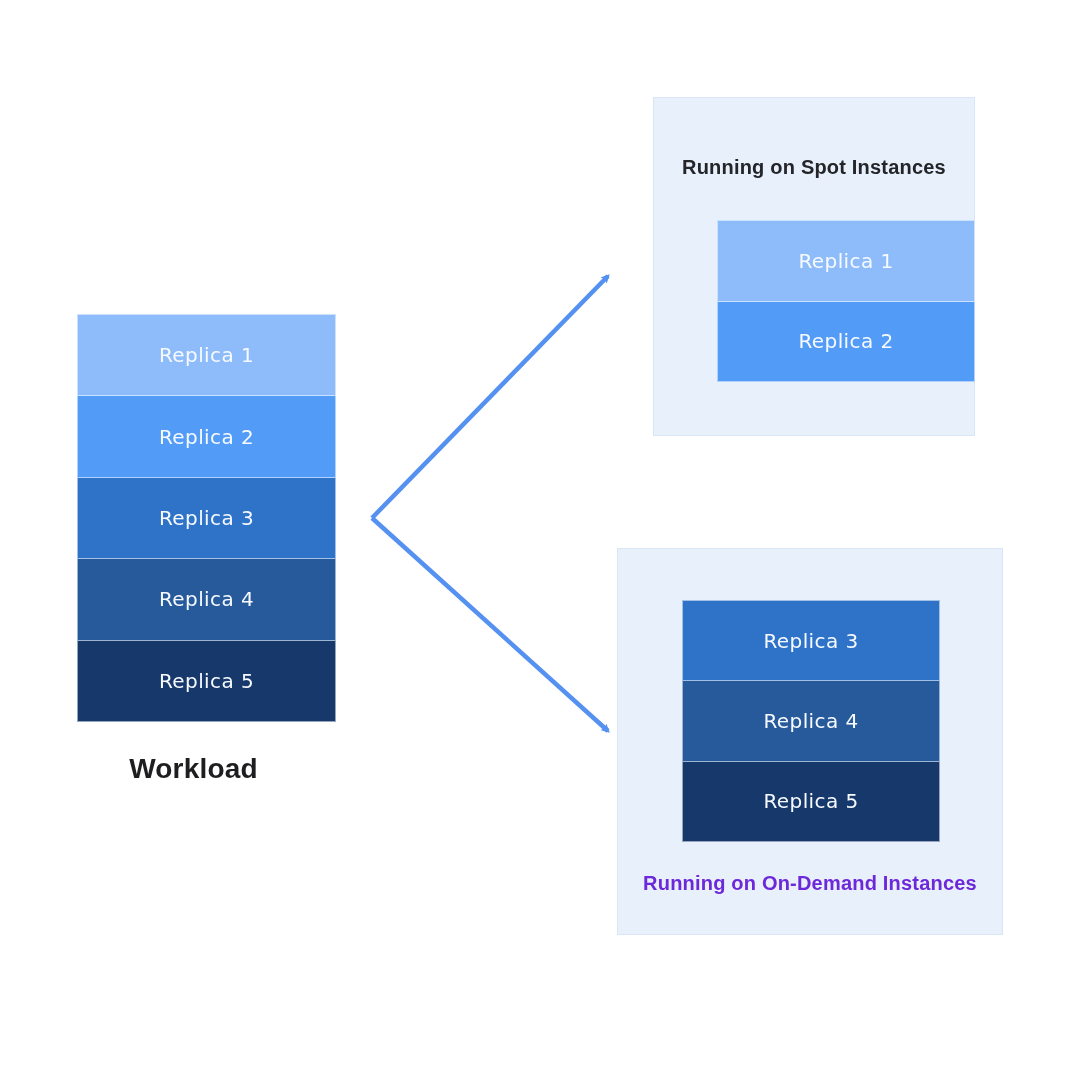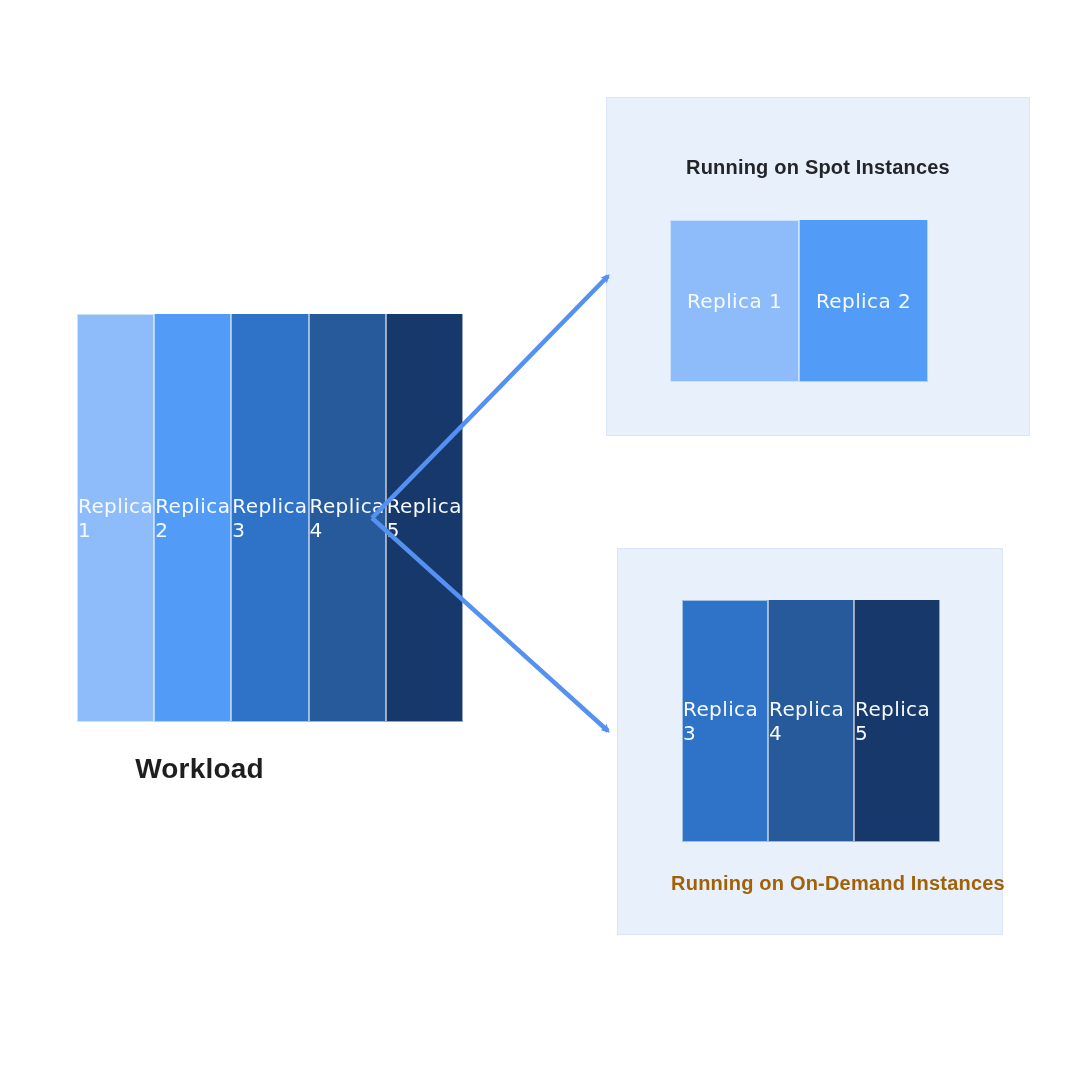--- a/index.html
+++ b/index.html
@@ -13,21 +13,21 @@
     height: 1080px;
     background: #ffffff;
     overflow: hidden;
     font-family: "Liberation Sans", sans-serif;
   }
 
   
   .stack {
     position: absolute;
     display: flex;
-    flex-direction: row;
+    flex-direction: column;
     box-sizing: border-box;
   }
   .stack .block {
     flex: 1 1 0;
     display: flex;
     align-items: center;
     justify-content: center;
     box-sizing: border-box;
     border: 1px solid rgba(255,255,255,0.55);
   }
@@ -40,37 +40,37 @@
     color: #f7faff;
   }
 
   #workload-stack { left: 77px;  top: 314px; width: 259px; height: 408px; }
   #spot-stack     { left: 63px;  top: 122px; width: 258px; height: 162px; }
   #ondemand-stack { left: 64px;  top: 51px;  width: 258px; height: 242px; }
 
   
   .workload-caption {
     position: absolute;
-    left: 70px;
+    left: 64px;
     top: 753px;
     width: 259px;
     text-align: center;
     font-size: 28px;
     font-weight: 700;
     color: #1e1e20;
     letter-spacing: 0.2px;
   }
 
   
   .panel {
     position: absolute;
     box-sizing: border-box;
     border: 1px solid #d9e6f8;
   }
-  #spot-panel     { left: 606px; top: 97px;  width: 424px; height: 339px; }
+  #spot-panel     { left: 653px; top: 97px;  width: 322px; height: 339px; }
   #ondemand-panel { left: 617px; top: 548px; width: 386px; height: 387px; }
 
   .panel-title {
     position: absolute;
     left: 0;
     width: 100%;
     text-align: center;
     font-size: 20px;
     font-weight: 700;
     color: #232528;
@@ -131,21 +131,21 @@
         <div class="block" style="background: rgb(46, 115, 200);">
           <span>Replica 3</span>
         </div>
         <div class="block" style="background: rgb(38, 90, 155);">
           <span>Replica 4</span>
         </div>
         <div class="block" style="background: rgb(23, 56, 107);">
           <span>Replica 5</span>
         </div>
       </div>
-    <div class="panel-title" style="color: #a16207; padding-left: 28px;">Running on On-Demand Instances</div>
+    <div class="panel-title" style="color: #6d28d9;">Running on On-Demand Instances</div>
   </div>
 
   <svg class="arrows" width="1080" height="1080" viewBox="0 0 1080 1080">
     <defs>
       <marker id="arrowhead" markerWidth="9" markerHeight="9" refX="6.5" refY="4.5" orient="auto" markerUnits="userSpaceOnUse">
         <path d="M0,0 L9,4.5 L0,9 L2.5,4.5 Z" class="arrow-fill" fill="#5591f0"></path>
       </marker>
     </defs>
     <line class="arrow-line" x1="372" y1="518" x2="608" y2="276" stroke-width="4.5" marker-end="url(#arrowhead)" stroke="#5591f0"></line>
     <line class="arrow-line" x1="372" y1="518" x2="608" y2="731" stroke-width="4.5" marker-end="url(#arrowhead)" stroke="#5591f0"></line>

